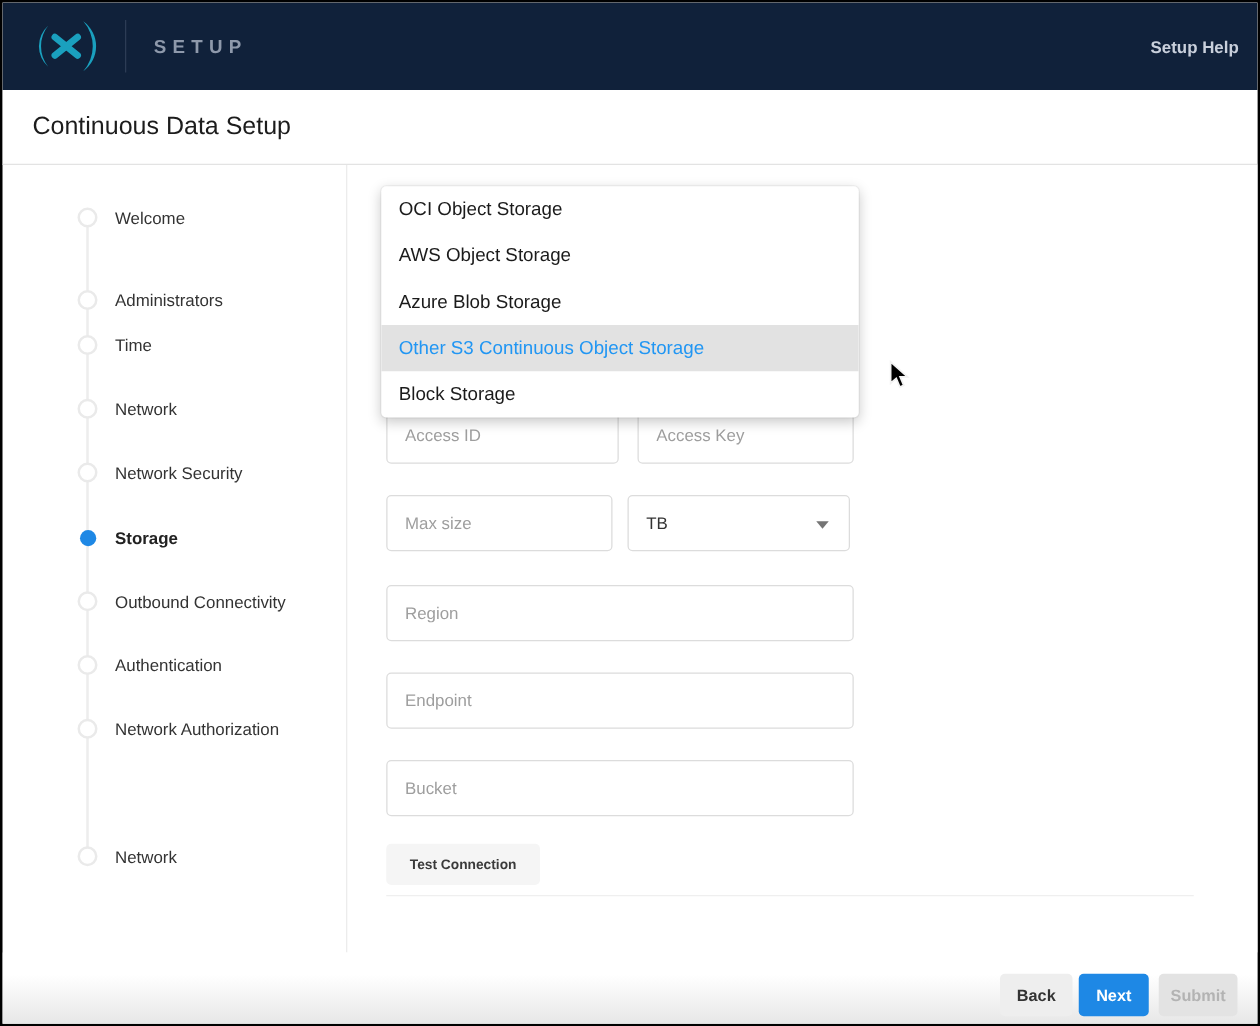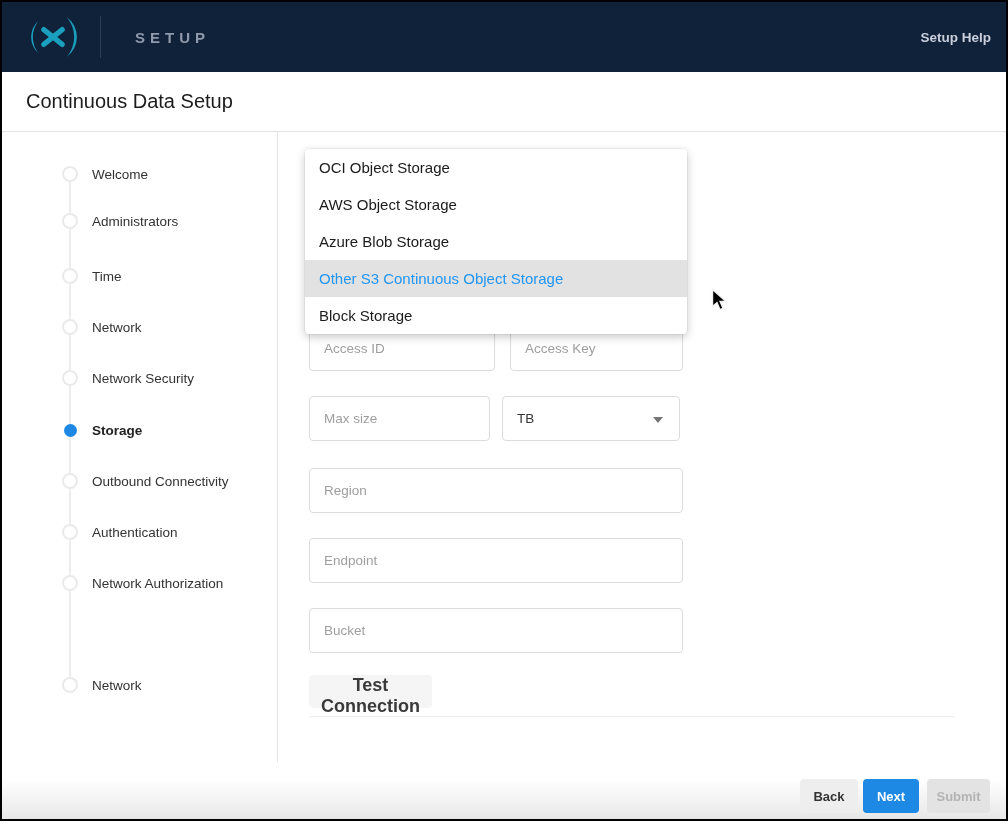--- a/index.html
+++ b/index.html
@@ -4,21 +4,21 @@
 <style>
   * { margin:0; padding:0; box-sizing:border-box; }
   html,body { width:1008px; height:821px; }
   body { font-family:"Liberation Sans","DejaVu Sans",sans-serif; background:#fff; }
   .viewport{ position:relative; width:1008px; height:821px; border:2px solid #000; overflow:hidden; background:#fff; }
 
   
   .app-header{ position:absolute; left:0; top:0; width:100%; height:70px; background:#10213A; display:flex; align-items:center; }
   .logo-wrap{ margin-left:22px; width:58px; height:46px; }
   .header-divider{ width:1px; height:42px; background:#2c3c55; margin-left:18px; }
-  .brand-label{ margin-left:34px; color:#8E99AB; font-size:15px; font-weight:700; letter-spacing:5px; }
+  .brand-label{ margin-left:22px; color:#8E99AB; font-size:15px; font-weight:700; letter-spacing:5px; }
   .header-spacer{ flex:1; }
   .help-link{ margin-right:15px; color:#C9D0DC; font-size:13.5px; font-weight:700; cursor:pointer; }
 
   
   .title-bar{ position:absolute; left:0; top:70px; width:100%; height:60px; background:#fff; border-bottom:1px solid #e3e3e3; display:flex; align-items:center; }
   .page-title{ margin-left:24px; font-size:20px; color:#1c1c1c; font-weight:500; }
 
   
   .sidebar-divider{ position:absolute; left:275px; top:130px; width:1px; height:630px; background:#e6e6e6; }
   .stepper{ position:absolute; left:0; top:130px; width:275px; height:630px; }
@@ -34,21 +34,21 @@
   .field{ position:absolute; border:1px solid #dcdcdc; border-radius:4px; background:#fff; font-size:13.5px; color:#333; padding-left:14px; outline:none; font-family:"Liberation Sans","DejaVu Sans",sans-serif; }
   .field::placeholder{ color:#9e9e9e; opacity:1; }
   .f-access-id{ left:31px; top:194px; width:186px; height:45px; }
   .f-access-key{ left:232px; top:194px; width:173px; height:45px; }
   .f-max-size{ left:31px; top:264px; width:181px; height:45px; }
   .unit-select{ position:absolute; left:224px; top:264px; width:178px; height:45px; border:1px solid #dcdcdc; border-radius:4px; background:#fff; display:flex; align-items:center; padding-left:14px; font-size:13.5px; color:#333; cursor:pointer; }
   .unit-caret{ position:absolute; right:16px; top:20px; width:0; height:0; border-left:5px solid transparent; border-right:5px solid transparent; border-top:6px solid #757575; }
   .f-region{ left:31px; top:336px; width:374px; height:45px; }
   .f-endpoint{ left:31px; top:406px; width:374px; height:45px; }
   .f-bucket{ left:31px; top:476px; width:374px; height:45px; }
-  .test-btn{ position:absolute; left:31px; top:543px; width:123px; height:33px; background:#f5f5f5; border:none; border-radius:4px; font-size:18px; font-weight:700; color:#3a3a3a; cursor:pointer; font-family:"Liberation Sans","DejaVu Sans",sans-serif; }
+  .test-btn{ position:absolute; left:31px; top:543px; width:123px; height:33px; background:#f5f5f5; border:none; border-radius:4px; font-size:11px; font-weight:700; color:#3a3a3a; cursor:pointer; font-family:"Liberation Sans","DejaVu Sans",sans-serif; }
   .section-divider{ position:absolute; left:31px; top:584px; width:646px; height:1px; background:#efefef; }
 
   
   .dropdown-menu{ position:absolute; left:303px; top:147px; width:382px; background:#fff; border-radius:4px; box-shadow:0 3px 10px rgba(0,0,0,0.22), 0 0 0 1px rgba(0,0,0,0.04); z-index:20; overflow:hidden; }
   .dropdown-option{ height:37px; display:flex; align-items:center; padding-left:14px; font-size:15px; color:#1b1b1b; cursor:pointer; }
   .dropdown-option.highlighted{ background:#e2e2e2; color:#2196F3; }
 
   
   .footer{ position:absolute; left:0; top:760px; width:100%; height:59px; background:linear-gradient(180deg,#ffffff 30%,#e6e6e6 100%); }
   .footer-btn{ position:absolute; top:17px; height:34px; border:none; border-radius:4px; font-size:13px; font-weight:700; cursor:pointer; font-family:"Liberation Sans","DejaVu Sans",sans-serif; }
@@ -83,21 +83,21 @@
   </div>
 
   <div class="sidebar-divider"></div>
   <div class="stepper">
     <div class="stepper-line"></div>
 
   <div class="step-item" style="top: 32px; width: 275px;">
         <span class="step-circle" style="top: 2px;"></span>
         <span class="step-label">Welcome</span>
       </div>
-      <div class="step-item" style="top: 79px; width: 275px; text-decoration: underline;">
+      <div class="step-item" style="top: 98px; width: 275px; text-decoration: underline;">
         <span class="step-circle" style="top: 2px;"></span>
         <span class="step-label">Administrators</span>
       </div>
       <div class="step-item" style="top: 134px; width: 275px;">
         <span class="step-circle" style="top: 2px;"></span>
         <span class="step-label">Time</span>
       </div>
       <div class="step-item" style="top: 185px; width: 275px;">
         <span class="step-circle" style="top: 2px;"></span>
         <span class="step-label">Network</span>

